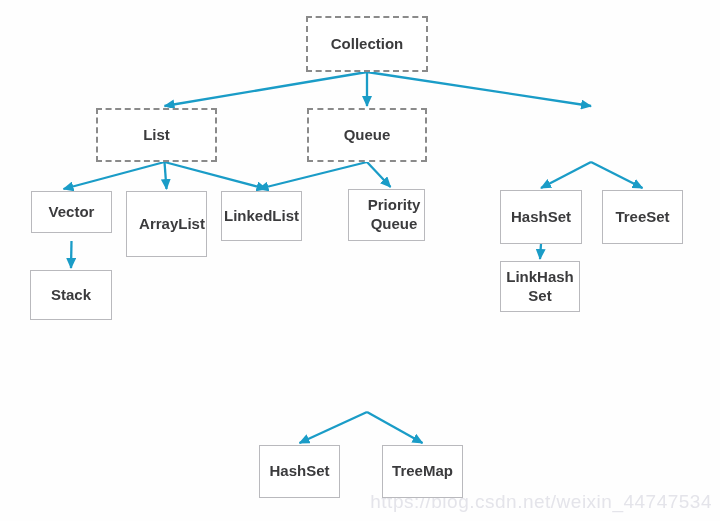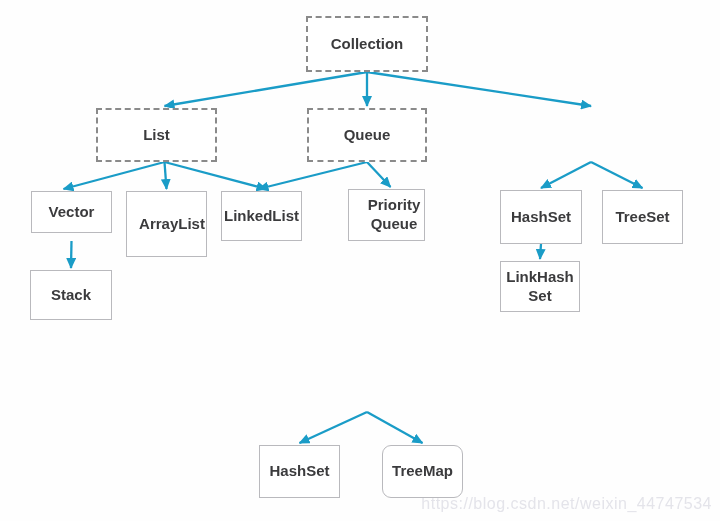--- a/index.html
+++ b/index.html
@@ -41,21 +41,21 @@
   .node.dashed {
     border: 2px dashed var(--dashed-border, #8a8a8a);
   }
   .node.solid {
     border: 1px solid var(--solid-border, #b9b9bd);
   }
   .watermark {
     position: absolute;
     right: 8px;
     bottom: 8px;
-    font-size: 16px;
+    font-size: 19px;
     letter-spacing: 0.5px;
     color: var(--watermark, #e4e4ea);
     font-family: "Liberation Sans", sans-serif;
     user-select: none;
   }
 </style>
 </head>
 <body>
 
 <div class="stage" style="--text: #3b3b3d; --dashed-border: #8a8a8a; --solid-border: #b9b9bd; --watermark: #e4e4ea; --bg: #fefefe;">
@@ -110,16 +110,16 @@
     </div>
     <div class="node solid" style="left: 30px; top: 270px; width: 82px; height: 50px;">
       <span>Stack</span>
     </div>
     <div class="node solid" style="left: 500px; top: 261px; width: 80px; height: 51px; align-items: center;">
       <span>LinkHash Set</span>
     </div>
     <div class="node solid" style="left: 259px; top: 445px; width: 81px; height: 53px;">
       <span>HashSet</span>
     </div>
-    <div class="node solid" style="left: 382px; top: 445px; width: 81px; height: 53px; border-radius: 9px;">
+    <div class="node solid" style="left: 382px; top: 445px; width: 81px; height: 53px;">
       <span>TreeMap</span>
     </div>
   </div>
 
 </body></html>

